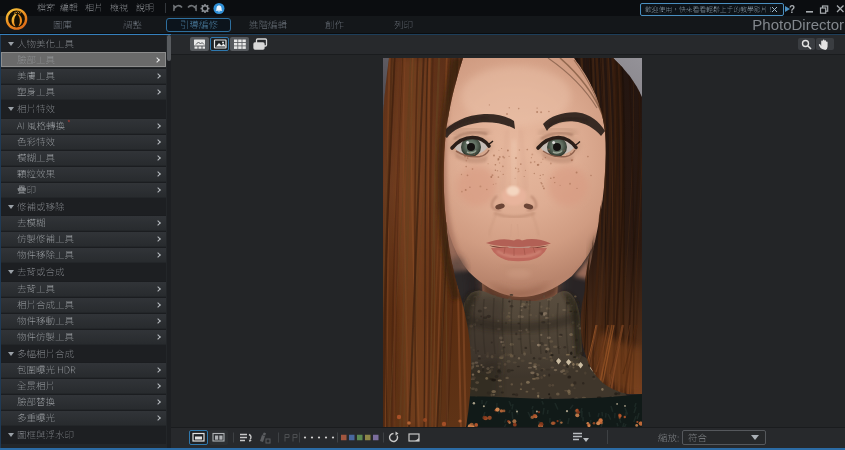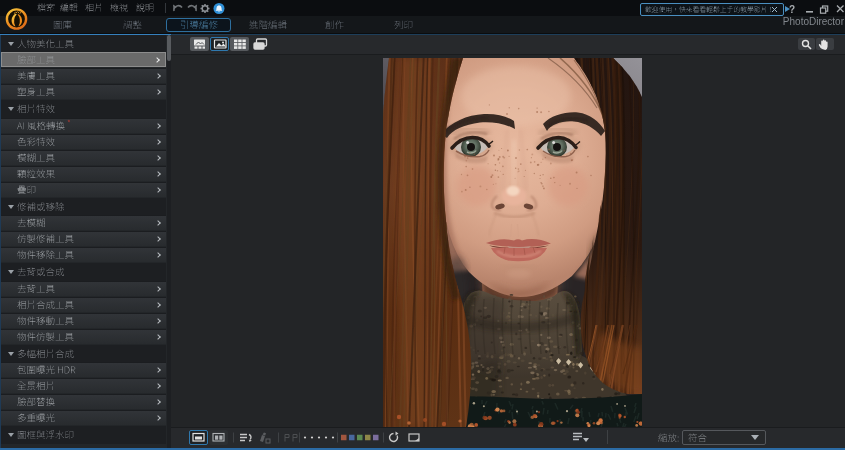--- a/index.html
+++ b/index.html
@@ -4,21 +4,21 @@
 html,body { width:845px; height:450px; overflow:hidden; background:#0a0c0e;
   font-family:"Liberation Sans",sans-serif; }
 #app { position:relative; width:845px; height:450px; }
 .abs { position:absolute; }
 
 
 #titlebar { position:absolute; left:0; top:0; width:845px; height:16px; background:#0b0d10; }
 #tabrow { position:absolute; left:0; top:16px; width:845px; height:17px; background:#14171a; }
 #activetab { position:absolute; left:166px; top:17.5px; width:65px; height:14px; border:1px solid #2e6f9e;
   border-radius:3px; background:#0c141c; color:#68aede; font-size:10.5px; line-height:14px; text-align:center; }
-#pdlogo { position:absolute; right:1px; top:15.5px; font-size:10px; color:#82878d; letter-spacing:0px; }
+#pdlogo { position:absolute; right:1px; top:15.5px; font-size:15px; color:#82878d; letter-spacing:0px; }
 
 
 #blueline-l { position:absolute; left:0; top:33.5px; width:171px; height:1px; background:#3580bd; }
 #blueline-r { position:absolute; left:171px; top:33.5px; width:674px; height:1px; background:#1d3e5a; }
 #bottomline { position:absolute; left:0; top:447.5px; width:845px; height:2.5px; background:#2b6ba5; }
 
 
 #sidebar { position:absolute; left:0; top:34.5px; width:171px; height:415.5px; background:#232629; border-left:1px solid #1f3a55; }
 .shead { position:absolute; left:1px; width:165px; height:17.5px; background:#1d1f22; color:#b2b6bc;
   font-size:10px; line-height:18px; padding-left:17px; }

